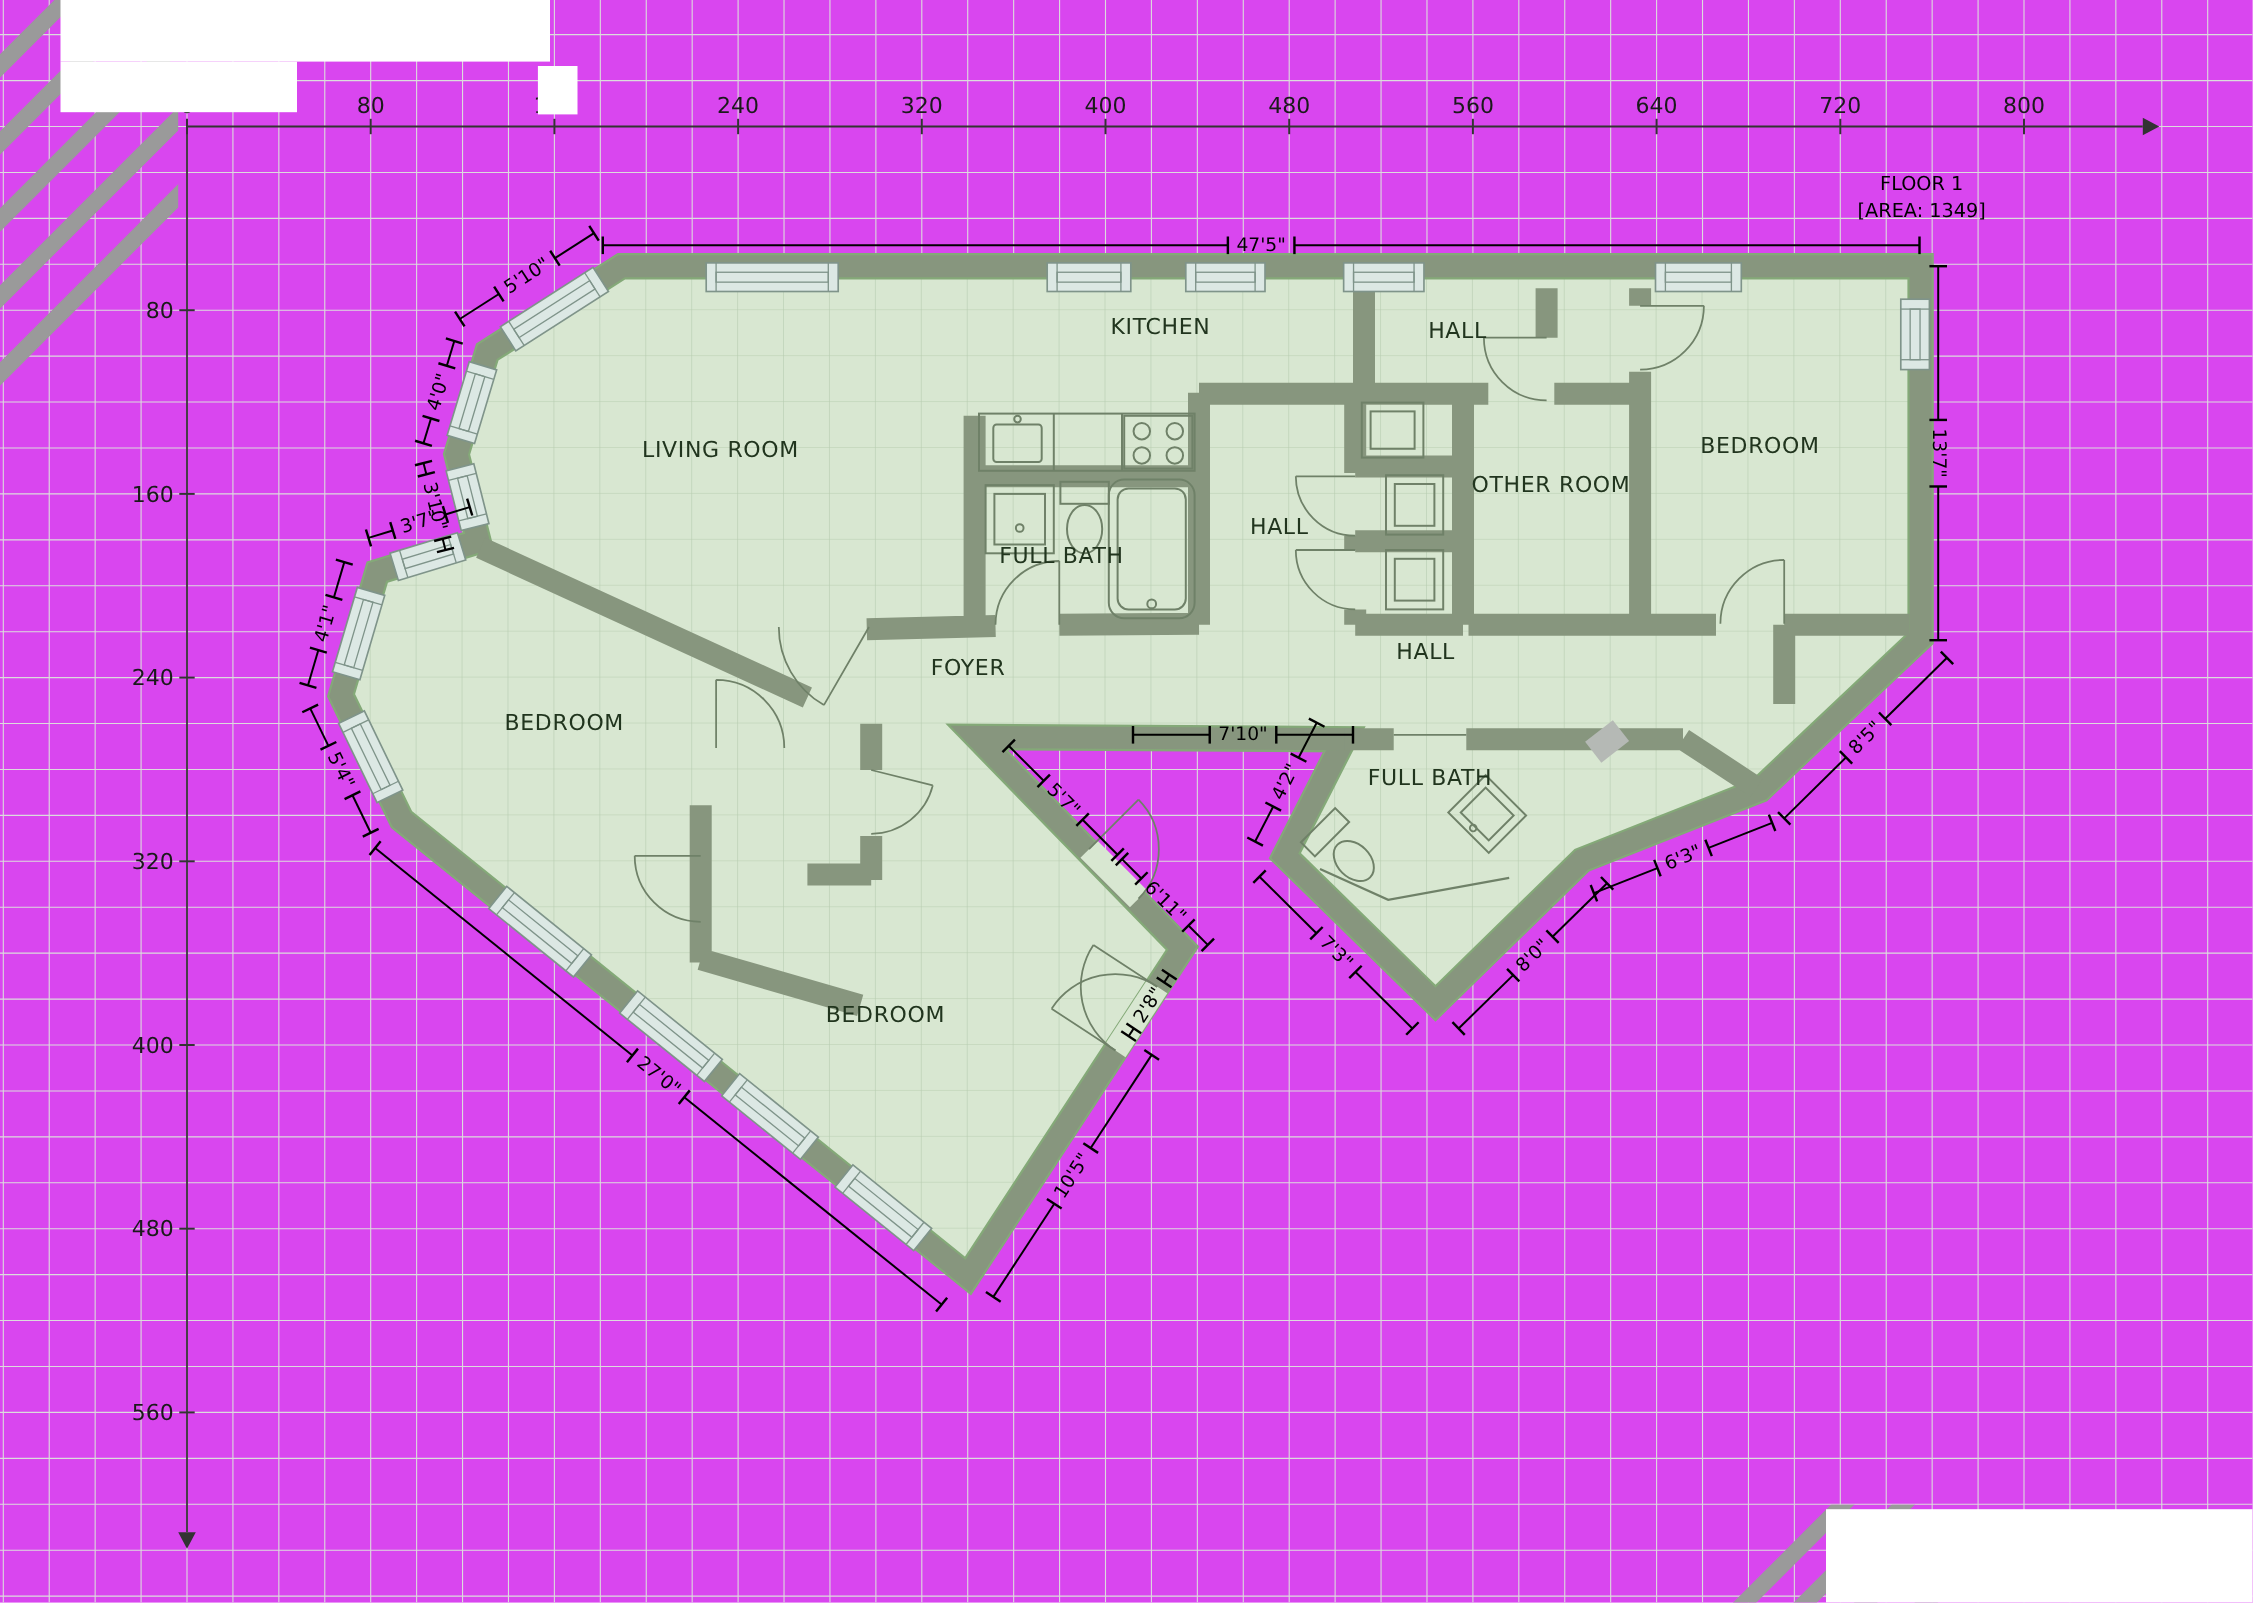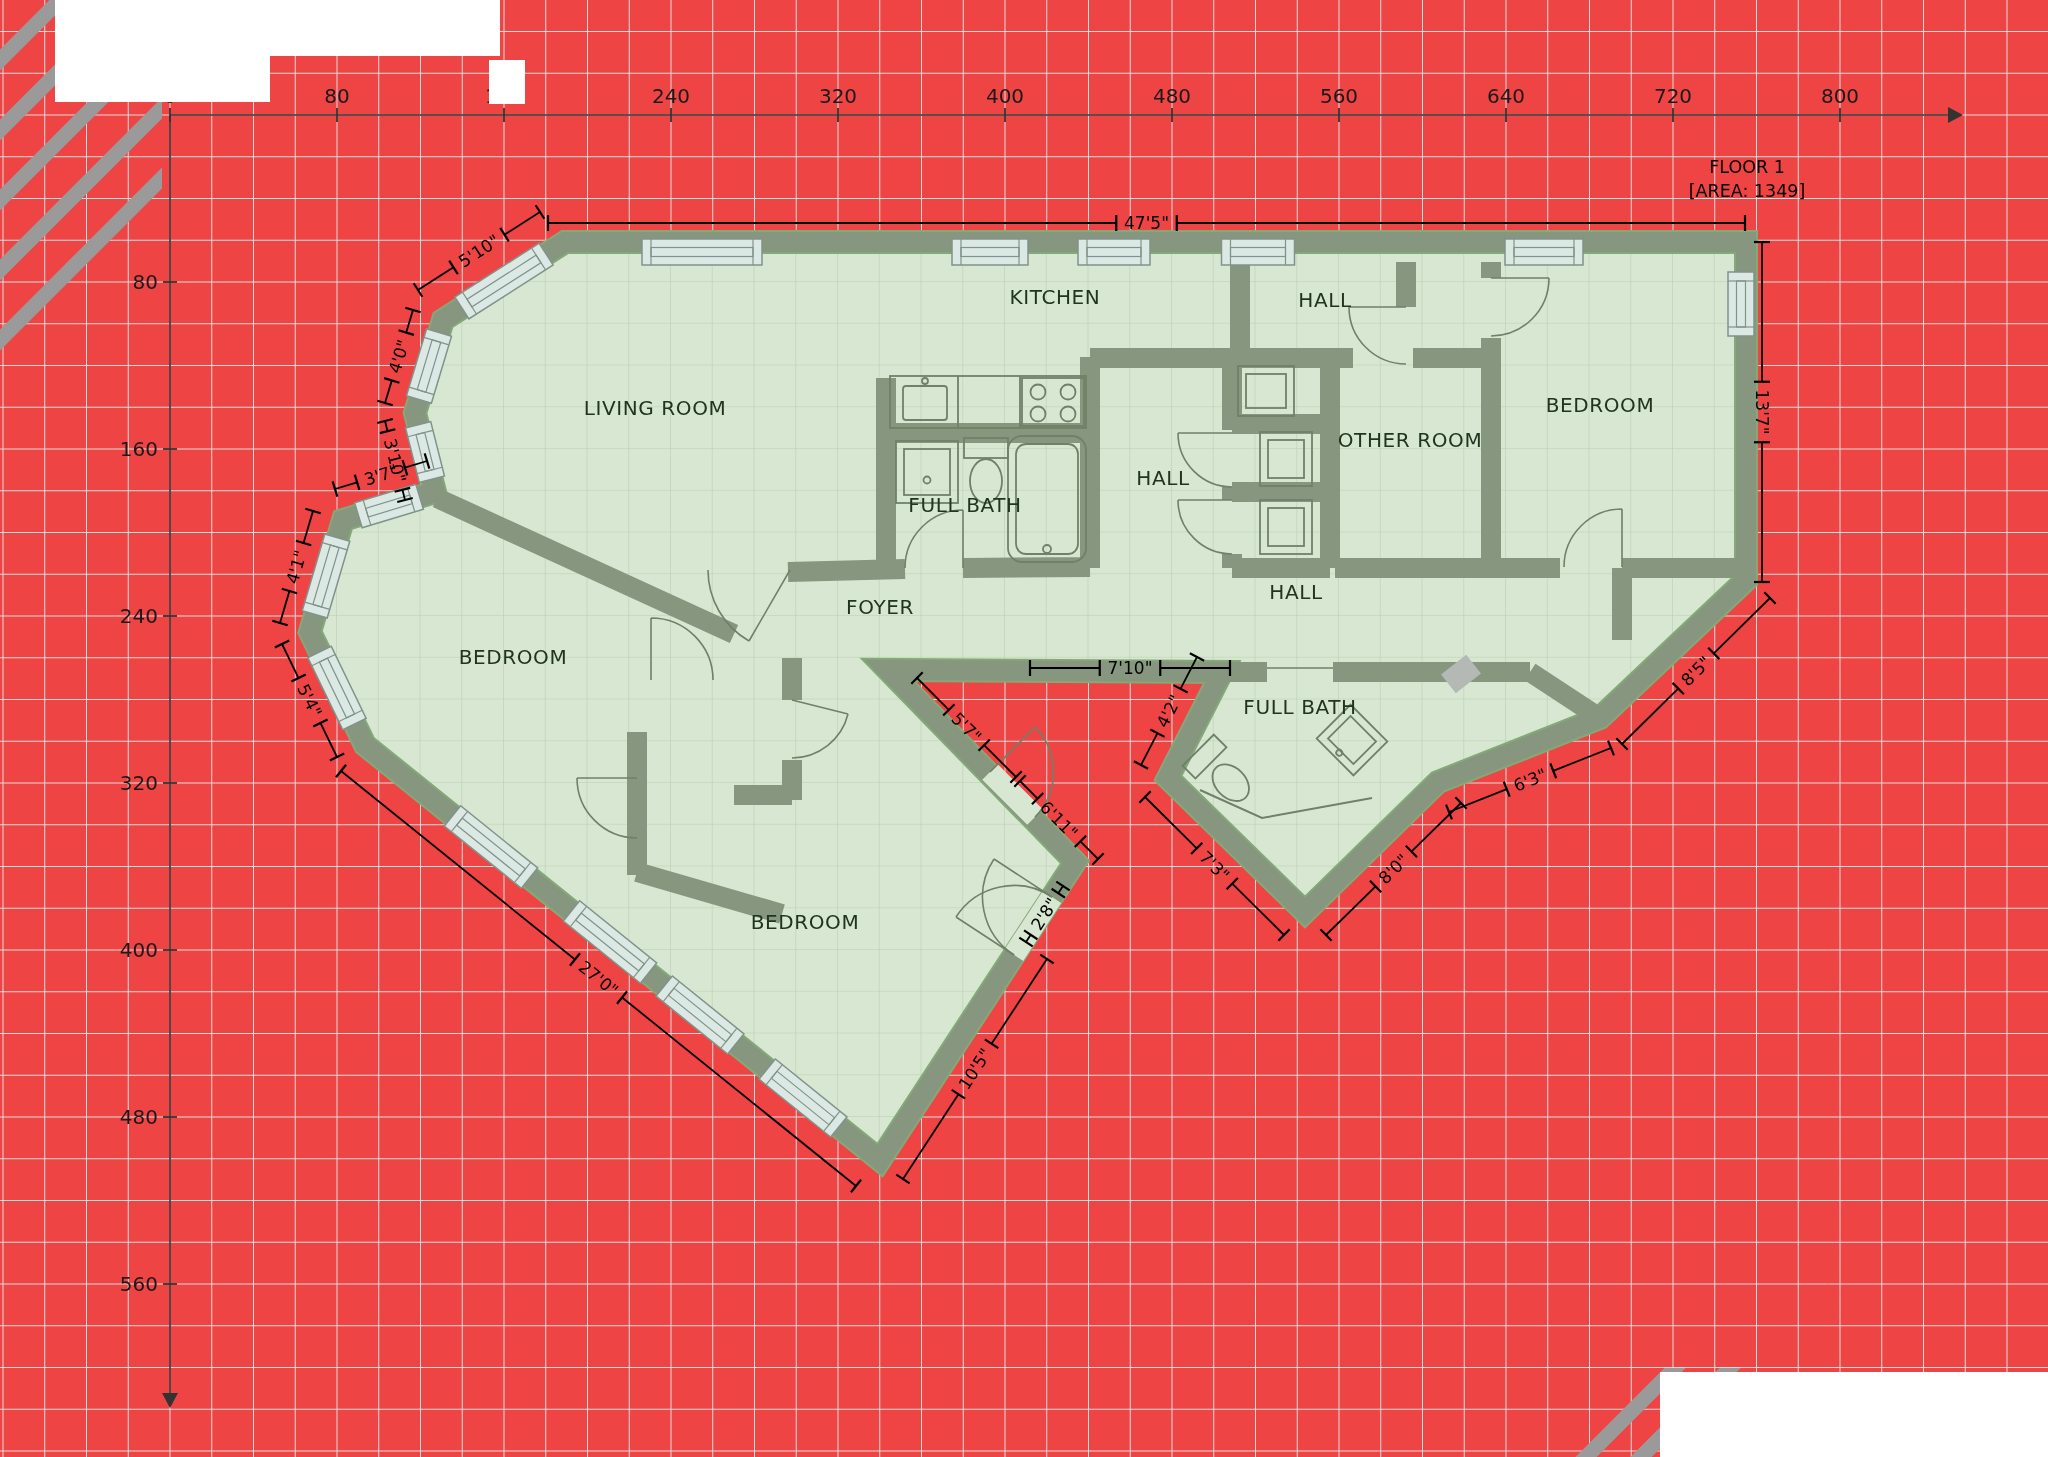--- a/index.html
+++ b/index.html
@@ -1,16 +1,16 @@
 <!DOCTYPE html>
 <html><head>
 <meta charset="utf-8">
 <style>
   html,body{margin:0;padding:0;background:#fff;}
-  .stage{position:relative;width:2048px;height:1457px;background:#ef4444;overflow:hidden;
+  .stage{position:relative;width:2048px;height:1457px;background:#d946ef;overflow:hidden;
          font-family:"DejaVu Sans", sans-serif;}
   svg{display:block}
   text{font-family:"DejaVu Sans", sans-serif;}
   .room-label{fill:#21351e;font-size:20px;letter-spacing:0.6px;}
   .dim-label{fill:#000;font-size:17px;}
   .ruler-label{fill:#1a1a1a;font-size:20px;}
   .title-text{fill:#000;font-size:17.5px;}
 </style>
 </head>
 <body>

